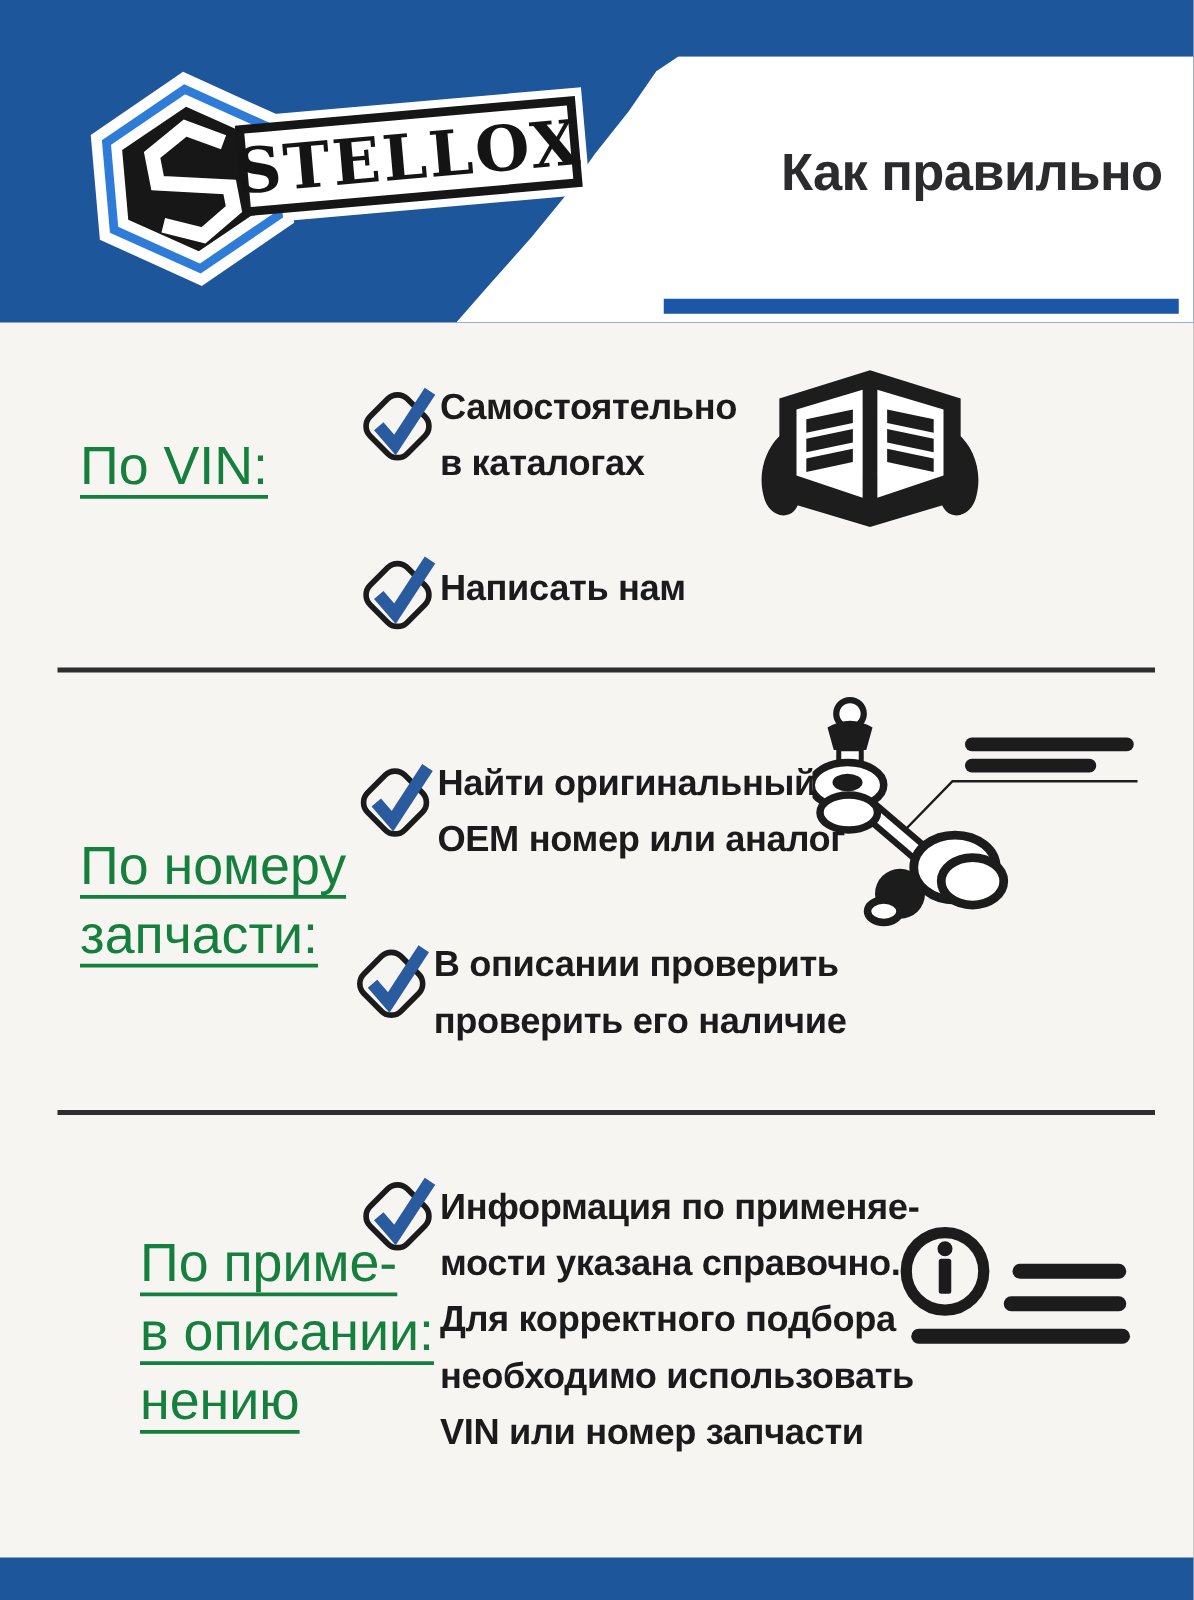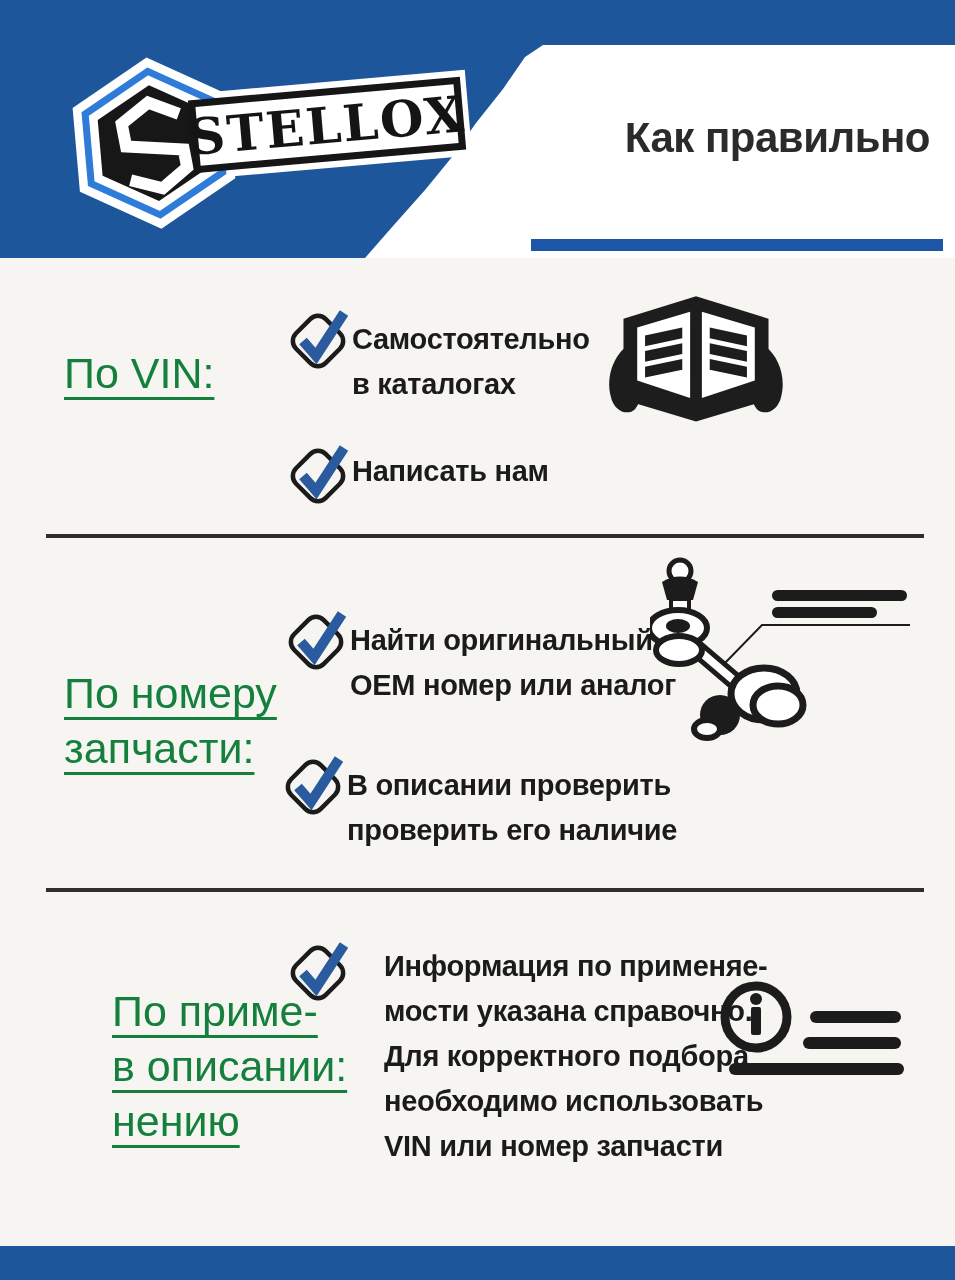--- a/index.html
+++ b/index.html
@@ -26,21 +26,21 @@
   .divider{position:absolute;left:46px;width:878px;height:4px;background:#2e2e2e;}
   .sec-heading{
     position:absolute;left:64px;font-size:43px;font-weight:400;color:#15803d;line-height:55px;
   }
   .sec-heading span{
     display:block;text-decoration:underline;text-decoration-thickness:3px;text-underline-offset:9px;
   }
   .check-item{position:absolute;}
   .check-icon{position:absolute;left:0;top:0;}
   .item-text{
-    position:absolute;left:65px;top:13px;font-size:29px;font-weight:bold;color:#1b1b1b;
+    position:absolute;left:65px;top:0;font-size:29px;font-weight:bold;color:#1b1b1b;
     line-height:45px;letter-spacing:-0.3px;white-space:nowrap;
   }
   .item-text span{display:block;}
   .big-icon{position:absolute;}
   
   .footer-band{position:absolute;left:0;top:1246px;width:955px;height:34px;background:#1e569b;}
 </style>
 </head>
 <body>
 
@@ -167,21 +167,21 @@
     <span>По приме-</span>
     <span>в описании:</span>
     <span>нению</span>
   </div>
 
   <div class="check-item" style="left:287px;top:936px;">
     <svg class="check-icon" width="62" height="66" viewBox="0 0 62 66">
       <rect x="10" y="16" width="42" height="42" rx="11" transform="rotate(45 31 37)" fill="none" stroke="#1b1b1b" stroke-width="4.5"></rect>
       <path d="M 16 37 L 29 52 L 57 9" fill="none" stroke="#2a5b9e" stroke-width="10"></path>
     </svg>
-    <div class="item-text" style="top:8px;margin-left:32px;">
+    <div class="item-text" style="top:8px;">
       <span>Информация по применяе-</span>
       <span>мости указана справочно.</span>
       <span>Для корректного подбора</span>
       <span>необходимо использовать</span>
       <span>VIN или номер запчасти</span>
     </div>
   </div>
 
   <svg class="big-icon" style="left:715px;top:975px;" width="195" height="110" viewBox="0 0 195 110">
     <circle cx="41" cy="42" r="31" fill="none" stroke="#1c1c1c" stroke-width="9"></circle>

